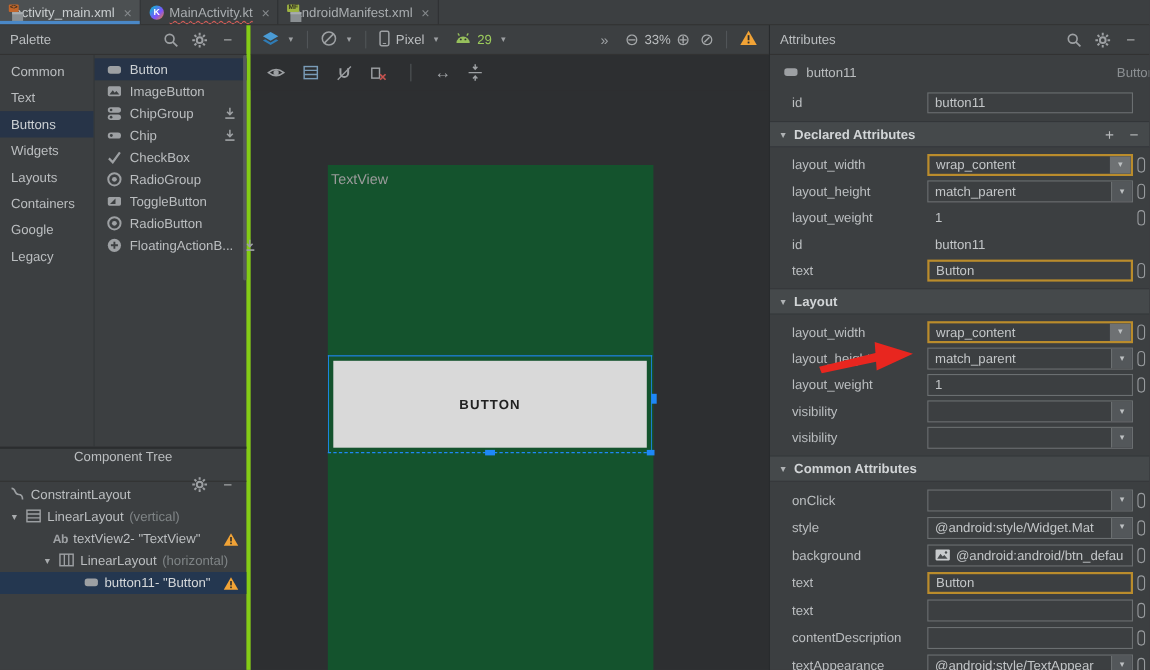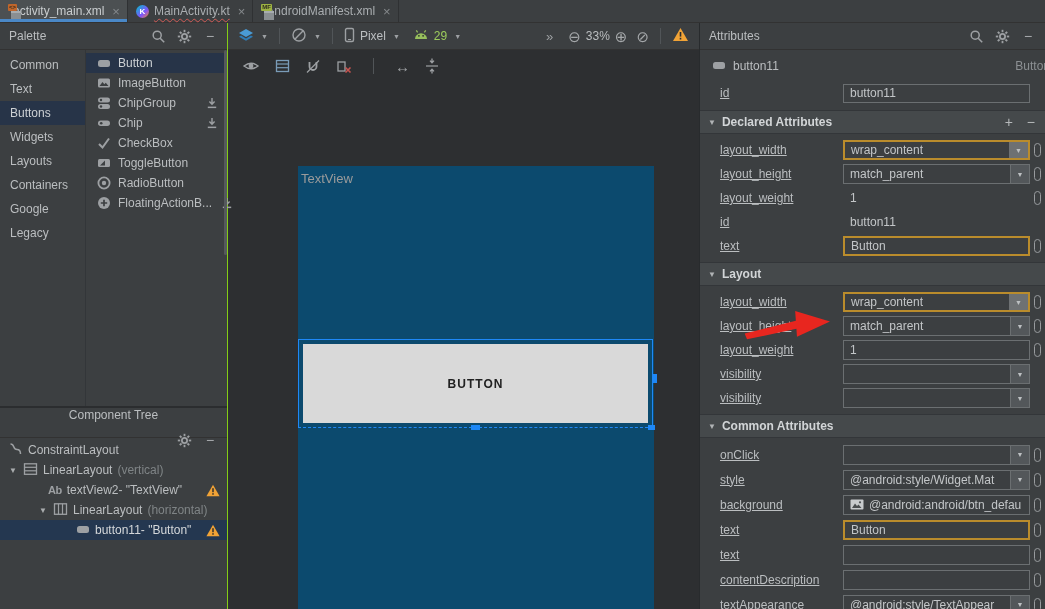--- a/index.html
+++ b/index.html
@@ -19,21 +19,21 @@
   .tab .err-label { text-decoration:underline; text-decoration-style:wavy; text-decoration-color:#CF5B56; text-decoration-thickness:1px; text-underline-offset:3px; }
   .fic { position:relative; width:15px; height:15px; flex:none; }
   .fic-sq  { position:absolute; left:3px; top:0; width:10px; height:9px; background:#8A8F92; border-top:2px solid #A7ACAF; }
   .fic-badge { position:absolute; left:0; bottom:0; font-size:6px; font-weight:bold; line-height:7px; padding:0 1px; border-radius:1px; color:#2E2A20; }
   .badge-xml { background:#C1662B; }
   .badge-mf  { background:#9DB342; }
   .kticon { width:13px; height:13px; border-radius:50%; background:linear-gradient(135deg,#27A0D8 20%,#7F52FF 60%,#F4871E); color:#fff; font-size:8px; font-weight:bold; display:flex; align-items:center; justify-content:center; flex:none; }
 
   
   .main { flex:1; display:flex; min-height:0; }
-  .left-col  { width:228px; flex:none; display:flex; flex-direction:column; background:#3C3F41; border-right:1px solid #84cc16; }
+  .left-col  { width:228px; flex:none; display:flex; flex-direction:column; background:#3C3F41; border-right:4px solid #84cc16; }
   .center-col{ flex:1; display:flex; flex-direction:column; background:#2D2F31; border-right:1px solid #282B2D; min-width:0; }
   .right-col { width:345px; flex:none; display:flex; flex-direction:column; background:#3C3F41; }
 
   .panel-header { height:27px; flex:none; display:flex; align-items:center; gap:10px; padding:0 9px; border-bottom:1px solid #323232; color:#BBBEC0; }
   .ph-icons { margin-left:auto; display:flex; align-items:center; gap:10px; }
   .ph-icons .hicon { display:flex; align-items:center; justify-content:center; width:16px; height:16px; }
   .minus-glyph { color:#A9ACAE; font-size:14px; line-height:1; }
 
   
   .palette-panel { height:385px; flex:none; display:flex; flex-direction:column; border-bottom:2px solid #2B2D2F; }
@@ -64,36 +64,36 @@
   .vsep { width:1px; height:16px; background:#515558; margin:0 6px; flex:none; }
   .dd { font-size:7px; color:#9DA0A3; margin-left:2px; }
   .tb-green { color:#9CCB5C; }
   .zoomchar { font-size:15px; color:#A5A8AA; line-height:1; }
   .chev { color:#9DA0A3; font-size:13px; margin-left:auto; }
   .surface-toolbar { height:32px; flex:none; display:flex; align-items:center; gap:15px; padding:0 14px; background:#2D2F31; }
   .surface-toolbar .sicon { display:flex; align-items:center; }
 
   
   .surface { flex:1; position:relative; overflow:hidden; }
-  .canvas { position:absolute; left:70px; top:84px; width:356px; bottom:-1px; background:#0c4a6e; }
+  .canvas { position:absolute; left:70px; top:68px; width:296px; bottom:-1px; background:#14532d; }
   .textview-label { position:absolute; left:3px; top:5px; color:#9B9B9B; font-size:13px; }
   .selection { position:absolute; left:0px; right:1px; top:173px; height:89px; border:1px solid #1E88F7; border-bottom-style:dashed; }
   .androidbtn { position:absolute; left:4px; right:4px; top:4px; bottom:4px; background:#D9D9D9; display:flex; align-items:center; justify-content:center; color:#212121; font-size:12px; font-weight:bold; letter-spacing:1px; }
   .handle { position:absolute; width:9px; height:5px; background:#1E88F7; }
   .h-right  { right:-5px; top:50%; margin-top:-10px; width:5px; height:9px; }
   .h-bottom { left:50%; bottom:-3px; margin-left:-5px; }
   .h-corner { right:-3px; bottom:-3px; width:7px; height:5px; }
 
   
   .attr-body { flex:1; overflow:hidden; padding-top:2px; }
   .comp-row { height:28px; display:flex; align-items:center; gap:7px; padding-left:12px; overflow:hidden; }
   .comp-type { margin-left:auto; margin-right:-5px; color:#8C9093; }
   .arow { height:24px; display:flex; align-items:center; padding-left:20px; }
   .sect-common .arow { height:25px; }
-  .rlabel { width:123px; flex:none; position:relative; white-space:nowrap; overflow:hidden;text-decoration:underline; }
+  .rlabel { width:123px; flex:none; position:relative; white-space:nowrap; overflow:hidden; }
   .rvalue { width:187px; flex:none; display:flex; align-items:center; }
   .rflag { flex:1; display:flex; justify-content:flex-start; padding-left:4px; }
   .flagpill { width:7px; height:14px; border:1px solid #989B9E; border-radius:4px; }
   .ctrl { height:20px; width:100%; border:1px solid #6B6F71; display:flex; align-items:center; padding-left:6px; color:#C3C6C8; overflow:hidden; white-space:nowrap; background:transparent; position:relative; }
   .ctrl.hl { border:2px solid #BA8C2C; }
   .ctrl .carrow { position:absolute; right:0; top:0; bottom:0; width:19px; background:#53575A; border-left:1px solid #6B6F71; display:flex; align-items:center; justify-content:center; font-size:7px; color:#BDC0C2; }
   .ctrl.hl .carrow { background:#6E7173; border-left:none; }
   .ctrl .imgic { margin-right:5px; display:flex; flex:none; }
   .plainval { padding-left:7px; color:#C3C6C8; }
   .sect-header { height:24px; display:flex; align-items:center; gap:6px; padding:0 10px 0 8px; background:#45494B; border-top:1px solid #333639; border-bottom:1px solid #333639; margin-top:4px; }
@@ -231,20 +231,29 @@
                 <span class="picon">
                   <svg width="14" height="14">
                     <path d="M2 8 L5.5 11.5 L12 2.5" stroke="#9DA0A3" stroke-width="2" fill="none"></path>
                   </svg>
                 </span>
                 <span>CheckBox</span>
               </div>
               <div class="pitem">
                 <span class="picon">
                   <svg width="14" height="14">
+                    <circle cx="7" cy="7" r="5.6" fill="none" stroke="#9DA0A3" stroke-width="1.8"></circle>
+                    <circle cx="7" cy="7" r="2.2" fill="#9DA0A3"></circle>
+                  </svg>
+                </span>
+                <span>RadioGroup</span>
+              </div>
+              <div class="pitem">
+                <span class="picon">
+                  <svg width="14" height="14">
                     <rect x="1" y="3" width="12" height="8" rx="1.5" fill="#9DA0A3"></rect>
                     <path d="M3 9.5 L8 4.5 L8 9.5 Z" fill="#3C3F41"></path>
                   </svg>
                 </span>
                 <span>ToggleButton</span>
               </div>
               <div class="pitem">
                 <span class="picon">
                   <svg width="14" height="14">
                     <circle cx="7" cy="7" r="5.6" fill="none" stroke="#9DA0A3" stroke-width="1.8"></circle>

